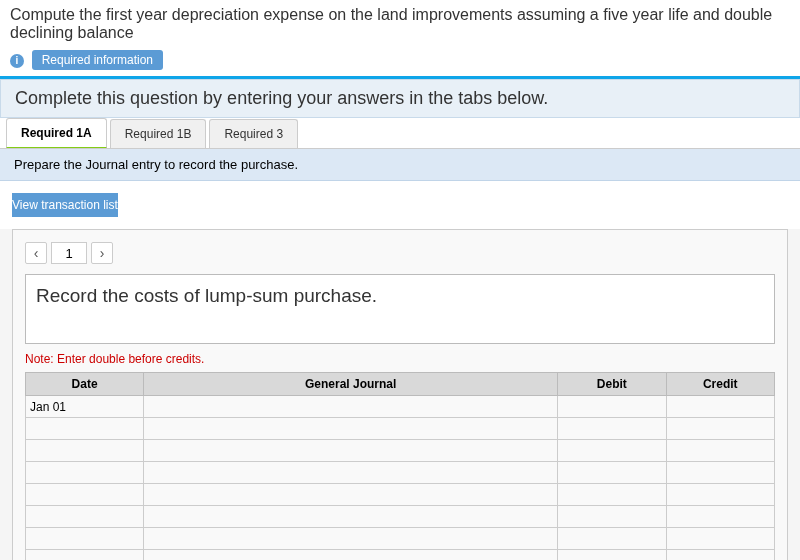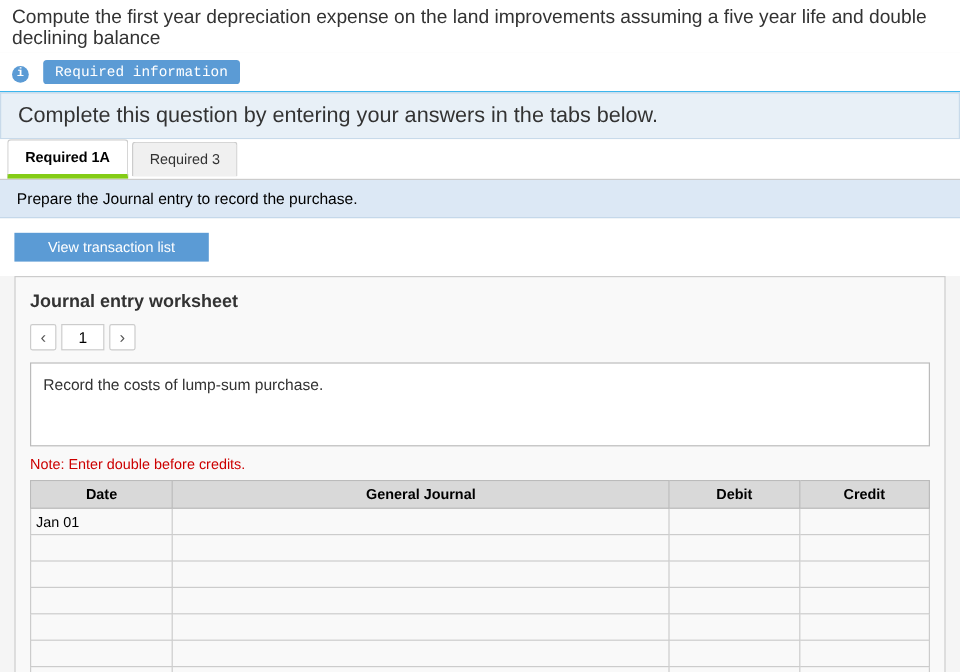--- a/index.html
+++ b/index.html
@@ -55,37 +55,37 @@
       border-bottom: none;
       margin-right: 3px;
       cursor: pointer;
       background: #f0f0f0;
       font-size: 12px;
       color: #333;
       border-radius: 3px 3px 0 0;
     }
     .tab.active {
       background: #fff;
-      border-bottom: 4px solid #84cc16;
+      border-bottom: 1px solid #84cc16;
       font-weight: bold;
       color: #000;
       z-index: 1;
       position: relative;
     }
     .prepare-bar {
       background: #dce8f5;
       padding: 8px 14px;
       font-size: 13px;
       border-bottom: 1px solid #c0d4e8;
     }
     .view-transaction-btn {
       display: inline-block;
       background: #5b9bd5;
       color: #fff;
-      padding: 5px 28px;
+      padding: 5px 0;
       border-radius: 0;
       font-size: 12px;
       cursor: pointer;
       border: none;
       margin: 8px 12px;
     }
     .worksheet-container {
       background: #f9f9f9;
       border: 1px solid #ccc;
       margin: 0 12px 12px 12px;
@@ -123,21 +123,21 @@
       text-align: center;
       line-height: 22px;
       font-size: 13px;
       margin: 0 4px;
     }
     .record-desc-box {
       border: 1px solid #bbb;
       background: #fff;
       padding: 10px;
       min-height: 70px;
-      font-size: 13px;
+      font-size: 19px;
       color: #333;
       margin-bottom: 8px;
       width: 100%;
     }
     .note-text {
       font-size: 12px;
       color: #c00;
       margin-bottom: 6px;
     }
     .journal-table {
@@ -176,44 +176,44 @@
       background: #fff;
     }
   </style>
 </head>
 <body>
 
 <div class="top-text">
   <span>Compute the first year depreciation expense on the land improvements assuming a five year life and double declining balance</span>
 </div>
 
-<div style="background:#fff; padding:2px 10px 6px 10px; border-bottom:1px solid #0ea5e9;font-family:Liberation Mono, monospace;">
+<div style="background:#fff; padding:2px 10px 6px 10px; border-bottom:3px solid #0ea5e9;">
   <span class="info-icon">i</span>
   <span class="required-info-btn">Required information</span>
 </div>
 
 <div class="instruction-bar">
   <span>Complete this question by entering your answers in the tabs below.</span>
 </div>
 
 <div class="tabs-bar">
   <div class="tab active">Required 1A</div>
+  <div class="tab">Required 1B</div>
   <div class="tab">Required 3</div>
 </div>
 
 <div class="prepare-bar">
   <span>Prepare the Journal entry to record the purchase.</span>
 </div>
 
 <div style="background:#fff; padding:4px 0;">
   <button class="view-transaction-btn">View transaction list</button>
 </div>
 
 <div class="worksheet-container">
-  <div class="worksheet-title">Journal entry worksheet</div>
 
   <div class="nav-row">
     <div class="nav-arrow">‹</div>
     <div class="nav-number">1</div>
     <div class="nav-arrow">›</div>
   </div>
 
   <div class="record-desc-box">
     <span>Record the costs of lump-sum purchase.</span>
   </div>

